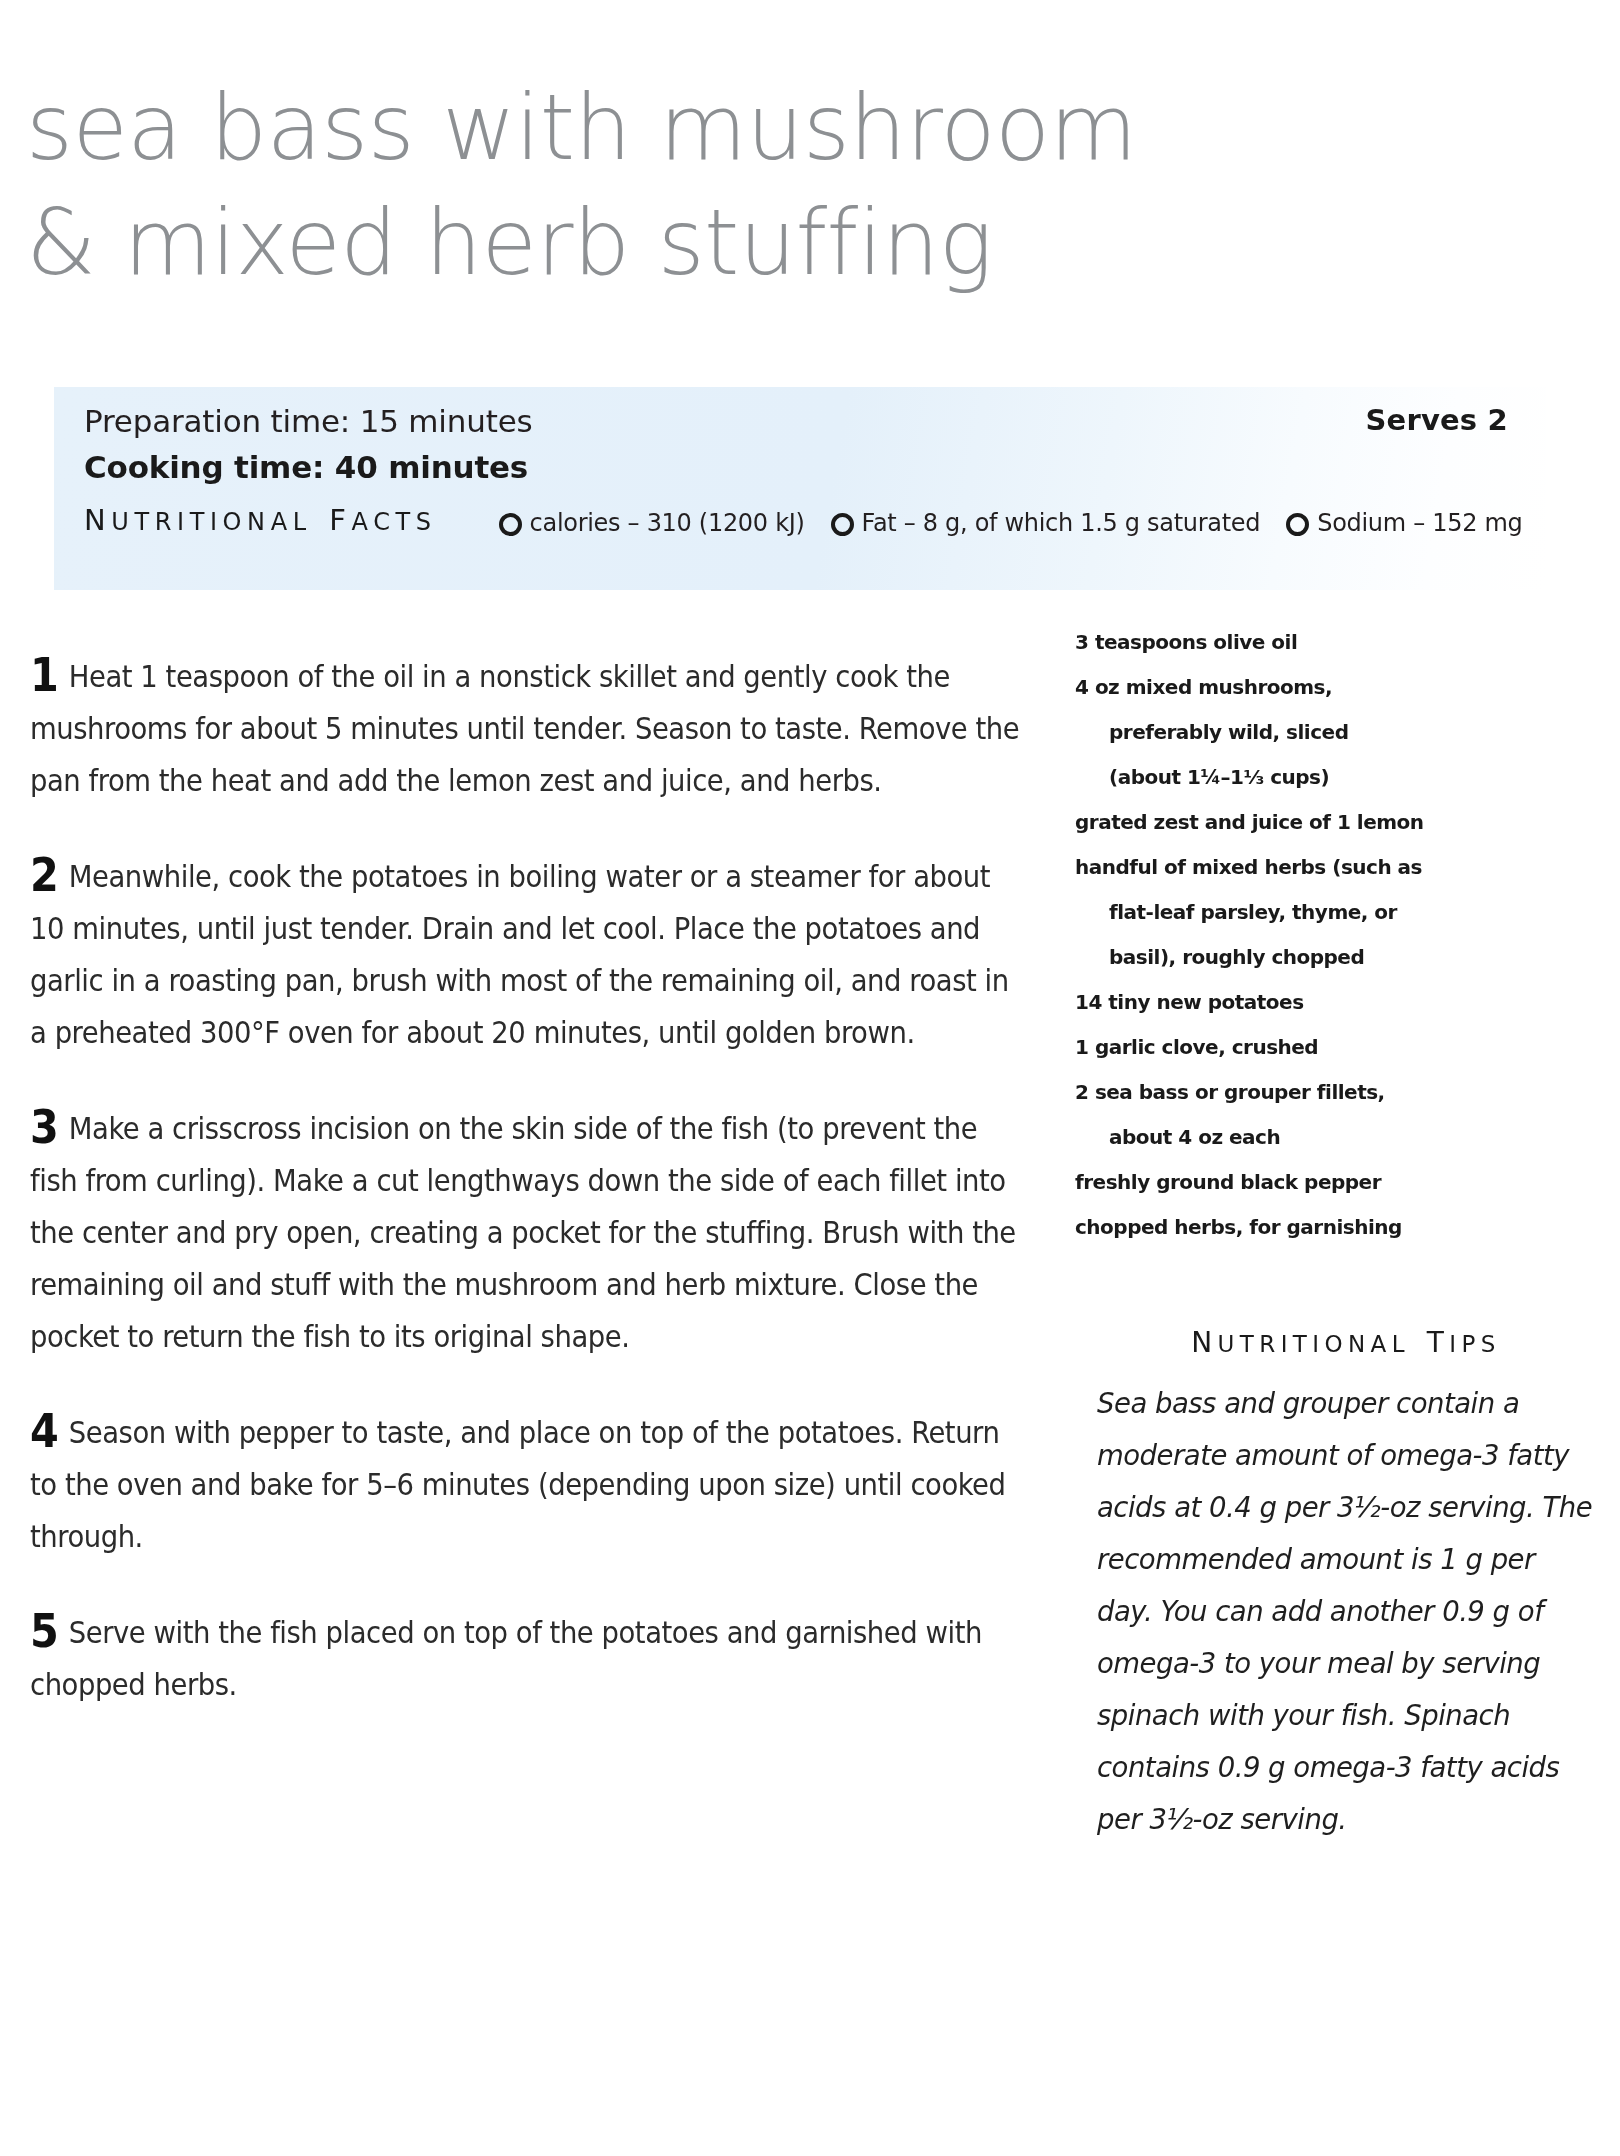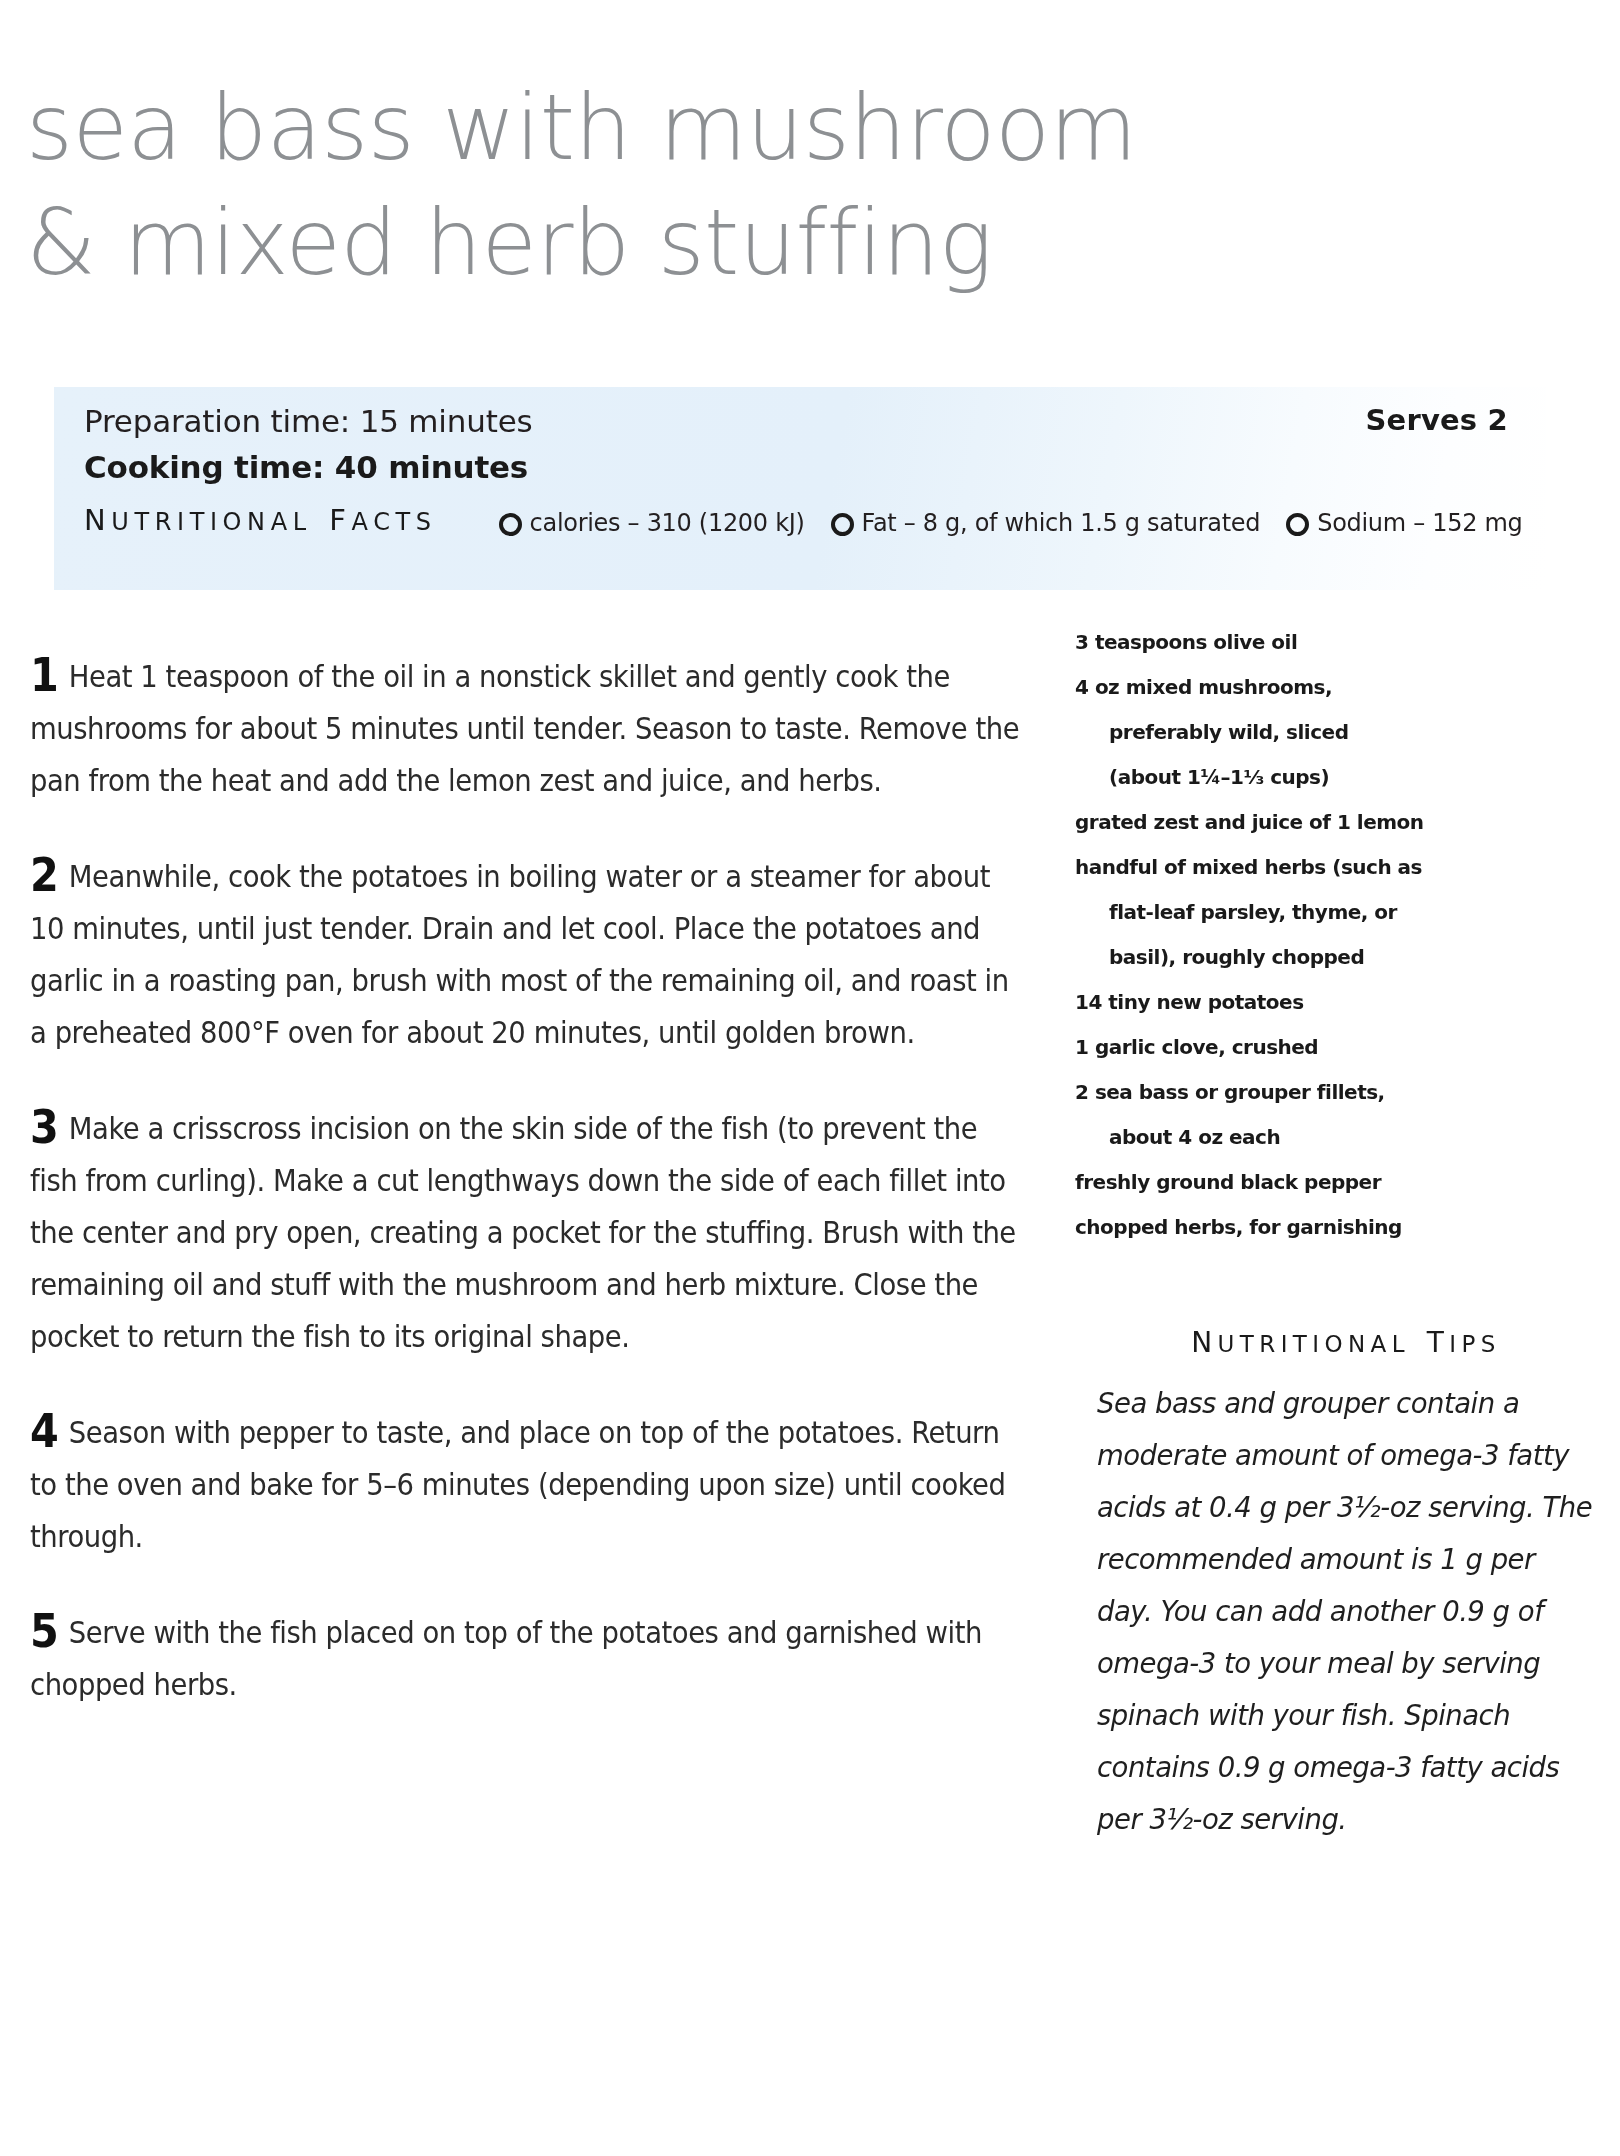--- a/index.html
+++ b/index.html
@@ -245,21 +245,21 @@
             </div>
           </div>
       </div>
     </div>
   </div>
 
   <div class="columns">
 
     <div class="col-steps" id="stepsCol">
         <p class="step"><span class="step-num">1</span><span>Heat 1 teaspoon of the oil in a nonstick skillet and gently cook the mushrooms for about 5 minutes until tender. Season to taste. Remove the pan from the heat and add the lemon zest and juice, and herbs.</span></p>
-        <p class="step"><span class="step-num">2</span><span>Meanwhile, cook the potatoes in boiling water or a steamer for about 10 minutes, until just tender. Drain and let cool. Place the potatoes and garlic in a roasting pan, brush with most of the remaining oil, and roast in a preheated 800°F oven for about 20 minutes, until golden brown.</span></p>
+        <p class="step"><span class="step-num">2</span><span>Meanwhile, cook the potatoes in boiling water or a steamer for about 10 minutes, until just tender. Drain and let cool. Place the potatoes and garlic in a roasting pan, brush with most of the remaining oil, and roast in a preheated 300°F oven for about 20 minutes, until golden brown.</span></p>
         <p class="step"><span class="step-num">3</span><span>Make a crisscross incision on the skin side of the fish (to prevent the fish from curling). Make a cut lengthways down the side of each fillet into the center and pry open, creating a pocket for the stuffing. Brush with the remaining oil and stuff with the mushroom and herb mixture. Close the pocket to return the fish to its original shape.</span></p>
         <p class="step"><span class="step-num">4</span><span>Season with pepper to taste, and place on top of the potatoes. Return to the oven and bake for 5–6 minutes (depending upon size) until cooked through.</span></p>
         <p class="step"><span class="step-num">5</span><span>Serve with the fish placed on top of the potatoes and garnished with chopped herbs.</span></p>
       </div>
 
     <div class="col-side">
       <div class="ingredient" id="ingList"><div>3 teaspoons olive oil</div><div>4 oz mixed mushrooms,</div><div class="cont">preferably wild, sliced</div><div class="cont">(about 1¼–1⅓ cups)</div><div>grated zest and juice of 1 lemon</div><div>handful of mixed herbs (such as</div><div class="cont">flat-leaf parsley, thyme, or</div><div class="cont">basil), roughly chopped</div><div>14 tiny new potatoes</div><div>1 garlic clove, crushed</div><div>2 sea bass or grouper fillets,</div><div class="cont">about 4 oz each</div><div>freshly ground black pepper</div><div>chopped herbs, for garnishing</div></div>
 
       <div class="tips">
         <div class="tips-heading" id="tipsHeading"><span><span class="cap">N</span>UTRITIONAL</span> <span><span class="cap">T</span>IPS</span></div>

